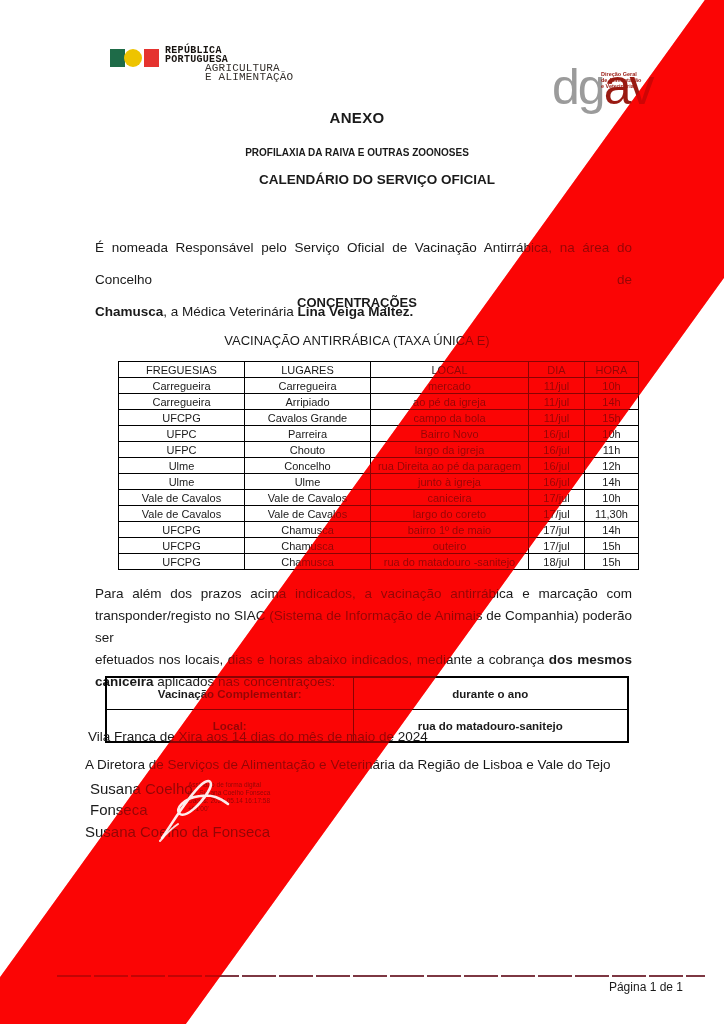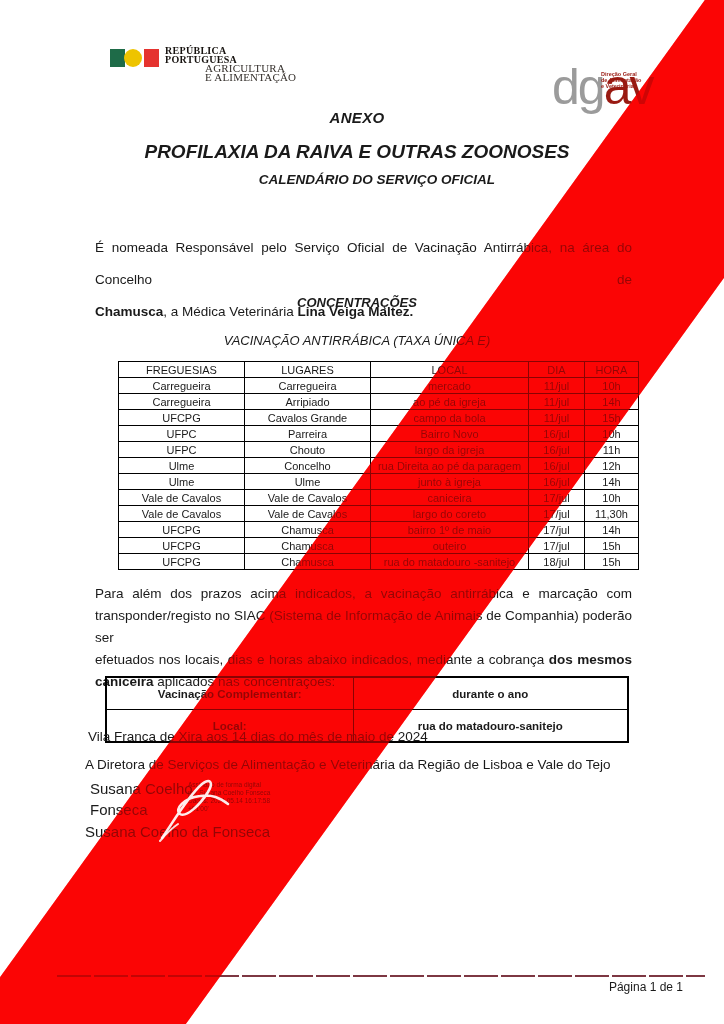--- a/index.html
+++ b/index.html
@@ -7,32 +7,32 @@
     position:relative;width:724px;height:1024px;background:#fff;
     margin:0 auto;overflow:hidden;
     font-family:"Liberation Sans", sans-serif;color:#1a1a1a;
   }
   
   .gov-logo{position:absolute;left:110px;top:46px;}
   .flag{position:absolute;left:0;top:2px;width:56px;height:20px;}
   .flag .green{position:absolute;left:0;top:1px;width:15px;height:18px;background:var(--flag_green);}
   .flag .circle{position:absolute;left:14px;top:1px;width:18px;height:18px;border-radius:50%;background:var(--flag_yellow);}
   .flag .red{position:absolute;left:34px;top:1px;width:15px;height:18px;background:var(--flag_red);}
-  .gov-text{position:absolute;left:55px;top:0;font-family:Liberation Serif, serif;line-height:9px;white-space:nowrap;}
+  .gov-text{position:absolute;left:55px;top:0;font-family:Liberation Mono, monospace;line-height:9px;white-space:nowrap;}
   .gov-text .b{font-weight:bold;font-size:10px;letter-spacing:.3px;color:#171310;}
   .gov-text .r{font-size:11px;color:#35302c;letter-spacing:.2px;margin-left:40px;}
   .dgav{position:absolute;left:552px;top:26px;width:110px;height:70px;}
   .dgav .big{position:absolute;left:0;top:0;font-size:50px;line-height:50px;letter-spacing:-2px;font-weight:500;margin-top:36px;}
   .dgav .dg{color:var(--dgav_gray);}
   .dgav .av{color:var(--dgav_red);}
   .dgav .sub{position:absolute;left:49px;top:45px;font-size:5.5px;line-height:6px;font-weight:bold;color:var(--dgav_red);}
   
-  .ctr{position:absolute;left:0;width:714px;text-align:center;font-style:italic;}
+  .ctr{position:absolute;left:0;width:714px;text-align:center;}
   .t-anexo{top:109px;font-size:15px;font-weight:bold;letter-spacing:.3px;}
-  .t-sub1{top:141px;font-size:19px;font-weight:bold;}
+  .t-sub1{top:147px;font-size:10px;font-weight:bold;}
   .t-sub2{top:160px;font-size:13.5px;font-weight:bold;}
   .t-sub3{top:172px;font-size:13.5px;font-weight:bold;margin-left:20px;}
   .t-conc{top:295px;font-size:13px;font-weight:bold;}
   .t-taxa{top:333px;font-size:13px;}
   
   .para{position:absolute;left:95px;width:537px;font-size:13.5px;}
   .p-intro{top:232px;line-height:32px;}
   .p-2{top:583px;line-height:22px;}
   .jline{text-align:justify;text-align-last:justify;}
   .b{font-weight:bold;}

